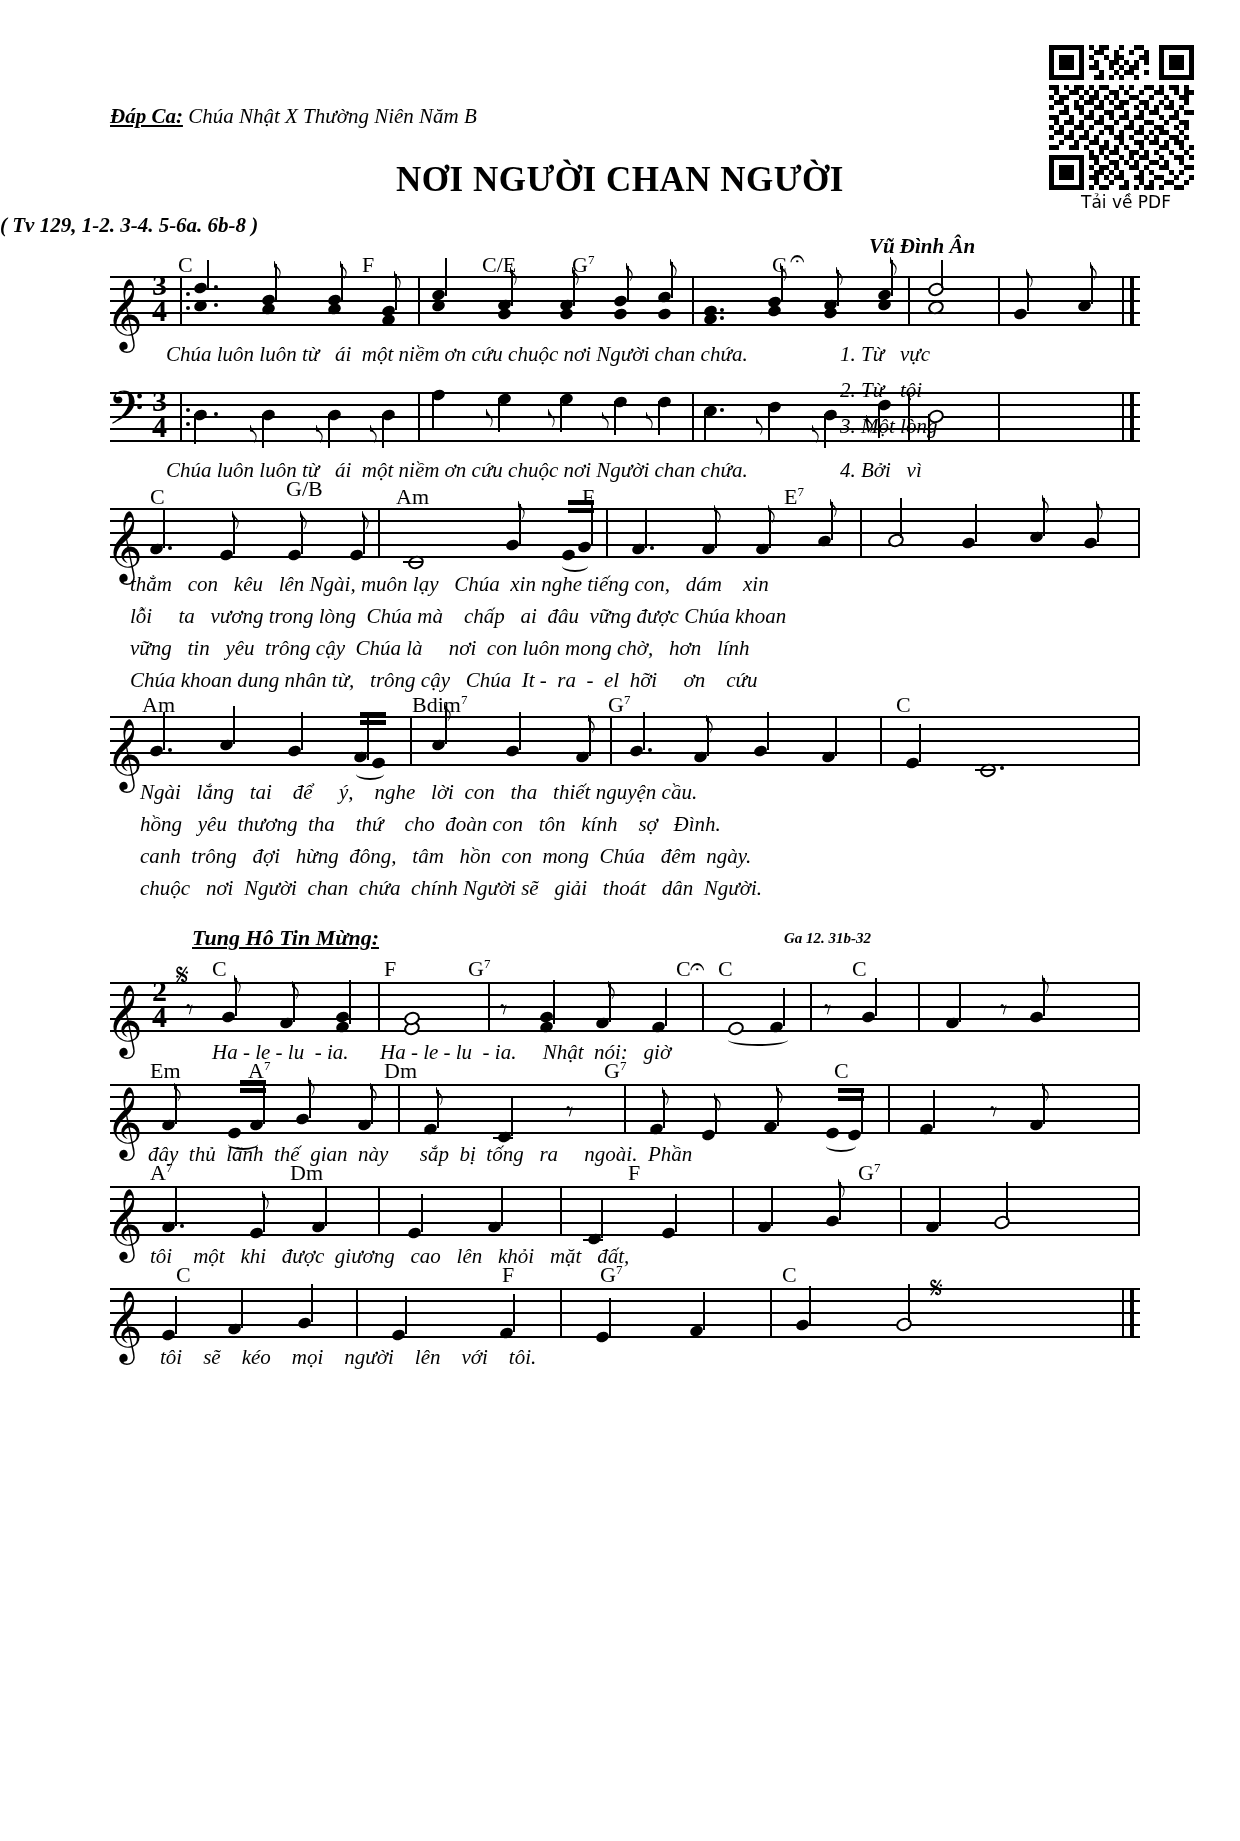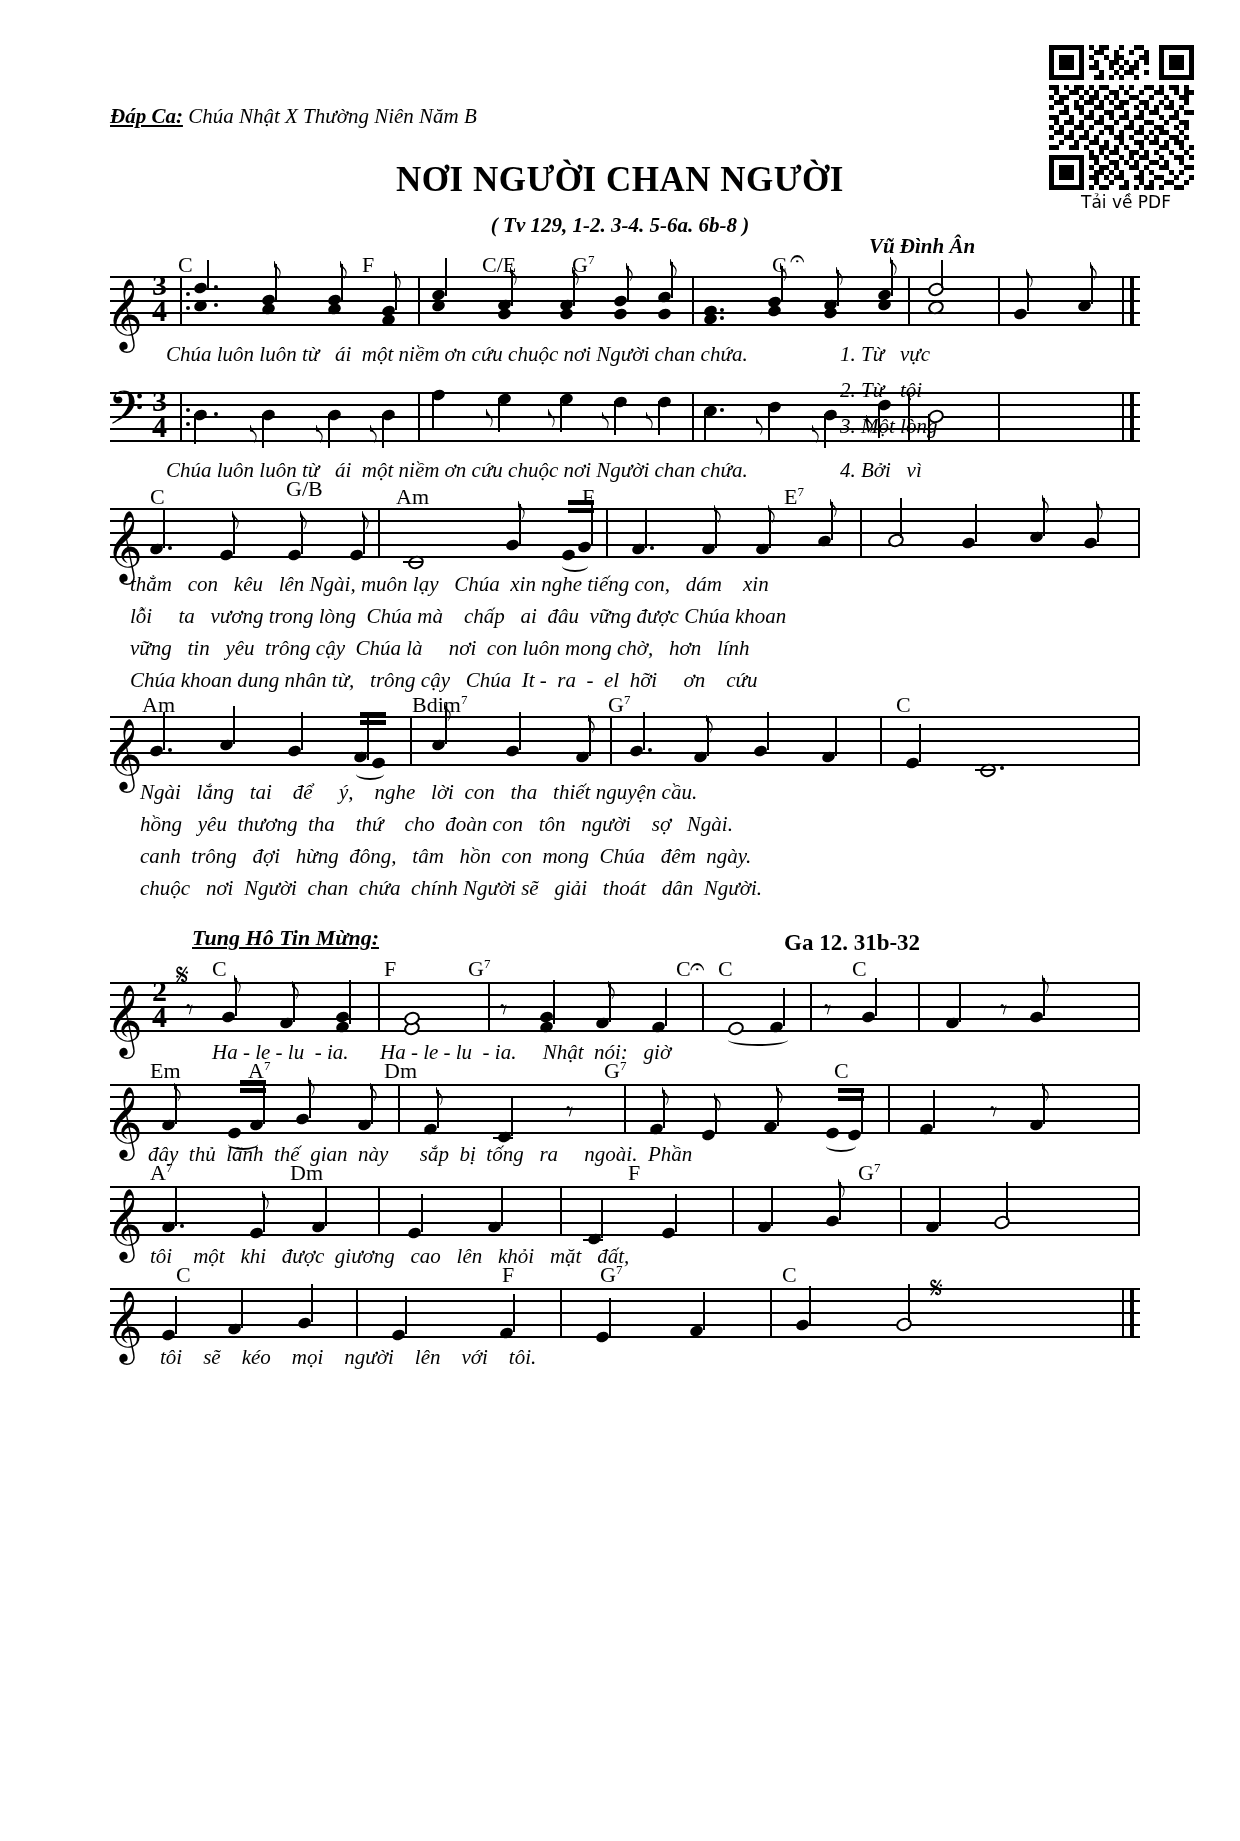--- a/index.html
+++ b/index.html
@@ -7,21 +7,21 @@
        font-family:"Liberation Serif","DejaVu Serif",serif;color:#000;
        overflow:hidden;}
 
   .page{position:absolute;inset:0;}
 
   
   .occasion{position:absolute;left:110px;top:104px;font-size:21px;font-style:italic;}
   .occasion .lbl{font-weight:bold;text-decoration:underline;}
   .title{position:absolute;left:0;right:0;top:160px;text-align:center;
          font-size:35px;font-weight:bold;letter-spacing:.5px;}
-  .subtitle{position:absolute;left:0;right:0;top:213px;text-align:center;
+  .subtitle{position:absolute;left:0;right:0;top:213px;
             font-size:21px;font-style:italic;font-weight:bold;}
   .composer{position:absolute;left:822px;top:234px;width:200px;text-align:center;
             font-size:21px;font-style:italic;font-weight:bold;}
 
   
   .qrbox{position:absolute;left:1046px;top:45px;width:160px;}
   .qr{width:150px;height:145px;display:block;}
   .qrcap{font-family:"DejaVu Sans","Liberation Sans",sans-serif;
          font-size:17px;text-align:center;margin-top:2px;}
 
@@ -60,21 +60,21 @@
   .ledger{position:absolute;height:1.6px;background:#000;width:20px;}
   .tie{position:absolute;border-bottom:2.4px solid #000;border-radius:50%;height:10px;}
 
   
   .lyr{position:absolute;font-size:21px;font-style:italic;white-space:pre;}
 
   .verses{position:absolute;font-size:21px;font-style:italic;white-space:pre;}
 
   .sectlabel{position:absolute;font-size:22px;font-style:italic;font-weight:bold;
              text-decoration:underline;}
-  .ref{position:absolute;font-size:23px;font-weight:bold;}
+  .ref{position:absolute;font-size:15px;font-style:italic;font-weight:bold;}
 </style>
 </head>
 <body>
 
 <div class="page">
 
   <div class="occasion">
     <span class="lbl">Đáp Ca:</span><span> Chúa Nhật X Thường Niên Năm B</span>
   </div>
 
@@ -678,21 +678,21 @@
       <div class="stem" style="left:809px;top:8px;height:38px;"></div>
 
       <div class="head open" style="left:870px;top:48px;"></div>
       <div class="ledger" style="left:865px;top:53px;"></div>
       <div class="dot" style="left:890px;top:50px;"></div>
 
       <div class="bar" style="left:1028px;"></div>
     </div>
 
     <div class="lyr" style="left:140px;top:780px;">Ngài   lắng   tai    để     ý,    nghe   lời  con   tha   thiết nguyện cầu.</div>
-    <div class="lyr" style="left:140px;top:812px;">hồng   yêu  thương  tha    thứ    cho  đoàn con   tôn   người    sợ   Ngài.</div>
+    <div class="lyr" style="left:140px;top:812px;">hồng   yêu  thương  tha    thứ    cho  đoàn con   tôn   kính    sợ   Đình.</div>
     <div class="lyr" style="left:140px;top:844px;">canh  trông   đợi   hừng  đông,   tâm   hồn  con  mong  Chúa   đêm  ngày.</div>
     <div class="lyr" style="left:140px;top:876px;">chuộc   nơi  Người  chan  chứa  chính Người sẽ   giải   thoát   dân  Người.</div>
   </div>
 
   <div class="sys" style="top:0;">
     <div class="sectlabel" style="left:192px;top:925px;text-decoration:underline;">Tung Hô Tin Mừng:</div>
     <div class="ref" style="left:784px;top:930px;">Ga 12. 31b-32</div>
 
     <div class="segno" style="left:176px;top:975px;">𝄋</div>
     <div class="chord" style="left:212px;top:956px;">C</div>

